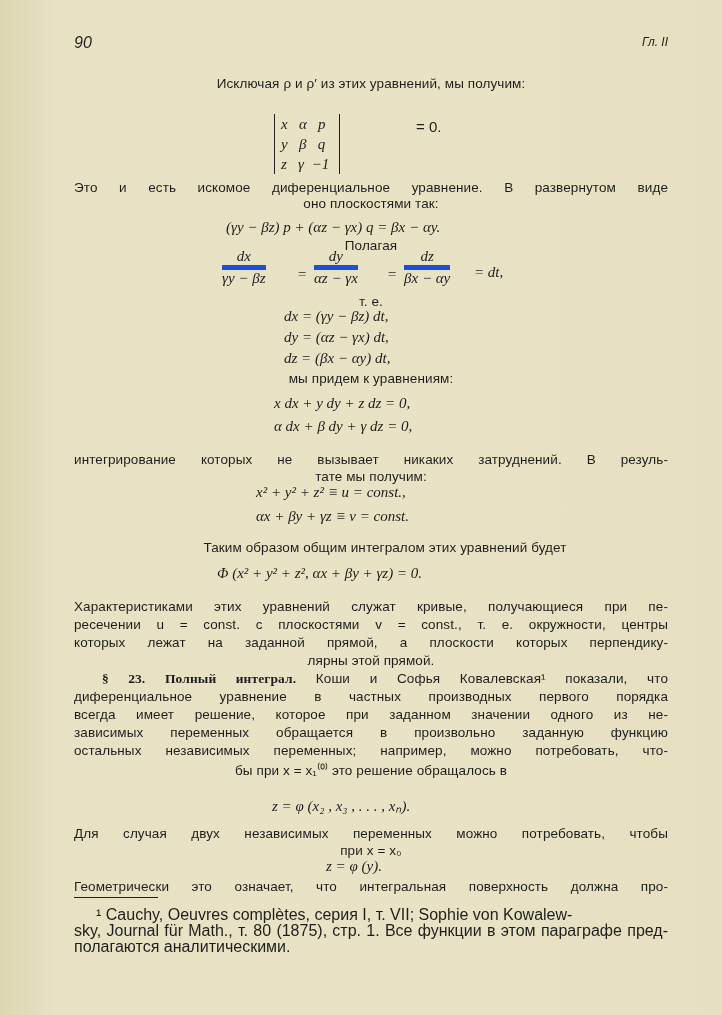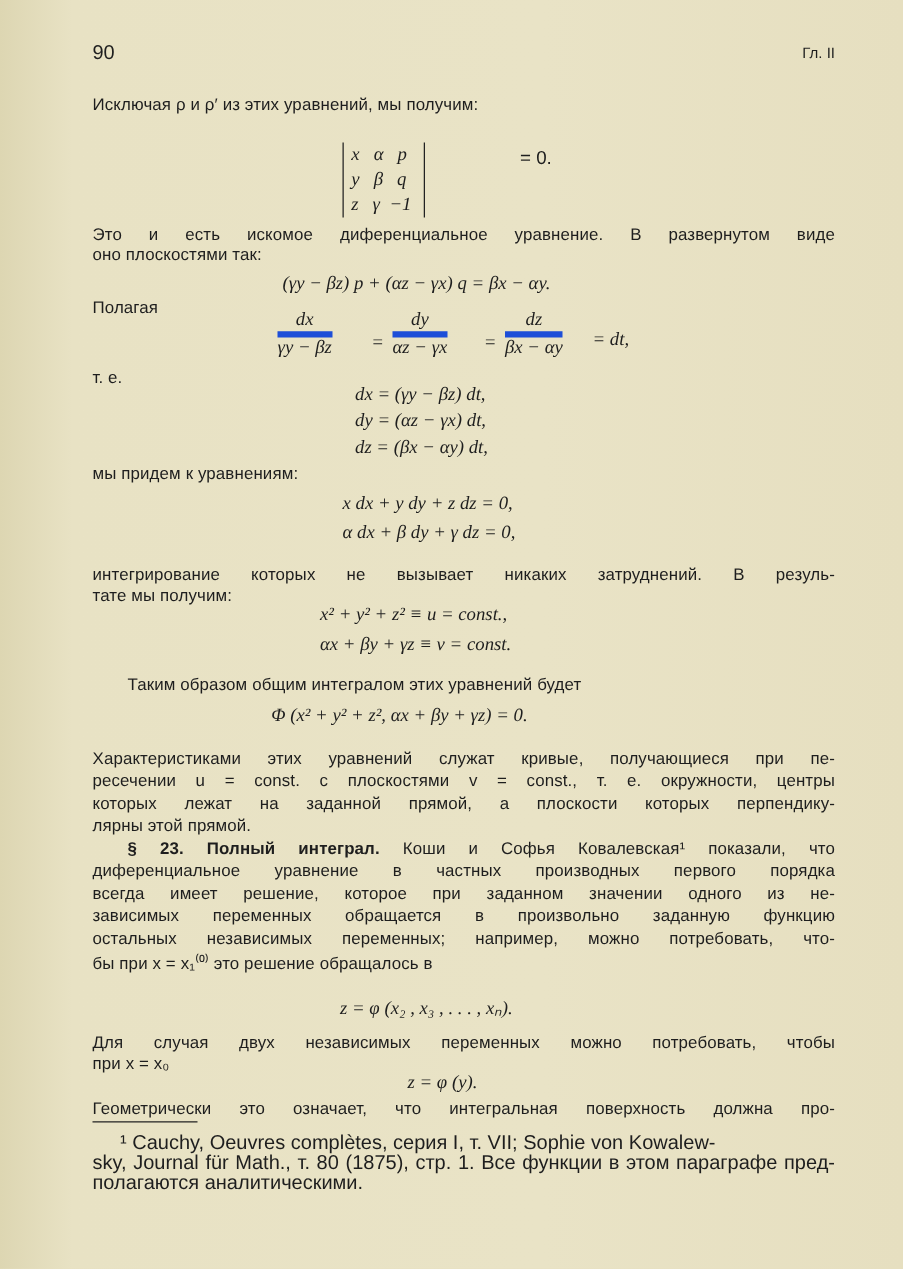--- a/index.html
+++ b/index.html
@@ -7,36 +7,36 @@
     width: 722px; height: 1015px; overflow: hidden;
     background: #e6dfbf;
     background-image: linear-gradient(90deg, #ddd6b2 0%, #e8e2c4 8%, #e9e3c6 60%, #e6dfc0 100%);
     font-family: "Liberation Serif", serif;
     color: #1e1e1e;
     position: relative;
   }
   .page { position: absolute; left: 74px; top: 0; width: 594px; }
   .header {
     position: absolute; top: 34px; left: 0; width: 594px; height: 24px;
-    font-family: "Liberation Sans", sans-serif; font-size: 15px;
+    font-family: "Liberation Sans", sans-serif; font-size: 15px; font-style: italic;
   }
   .header .num { position: absolute; left: 0; top: 0; font-size: 16px; }
   .header .title { position: absolute; left: 64px; top: 2px; font-size: 13px; letter-spacing: 0.4px; font-variant: small-caps; }
   .header .chap { position: absolute; right: 0; top: 1px; font-size: 12px; }
-  .ln { position: absolute; left: 0; width: 594px; font-family: "Liberation Sans", sans-serif; font-size: 13.5px; white-space: nowrap; letter-spacing: 0.1px; }
+  .ln { position: absolute; left: 0; width: 594px; font-family: "Liberation Sans", sans-serif; font-size: 13.5px; white-space: nowrap; letter-spacing: 0.1px; text-align: center; }
   .just { text-align: justify; text-align-last: justify; }
   .indent { padding-left: 28px; box-sizing: border-box; }
   .math { position: absolute; font-family: "Liberation Serif", serif; font-style: italic; font-size: 15px; white-space: nowrap; }
   .det { position: absolute; left: 200px; top: 114px; border-left: 1.5px solid #222; border-right: 1.5px solid #222; padding: 0 10px 0 6px; font-family: "Liberation Serif", serif; font-style: italic; font-size: 15px; line-height: 20px; }
   .det-eq { position: absolute; left: 342px; top: 118px; font-size: 15px; font-family: "Liberation Sans", sans-serif; }
   .frac { position: absolute; top: 248px; font-family: "Liberation Serif", serif; font-style: italic; font-size: 15px; text-align: center; }
   .frac .n { border-bottom: 5px solid #1d4ed8; padding: 0 2px; }
   .rule { position: absolute; left: 0; top: 897px; width: 84px; border-top: 1px solid #222; }
   .fn { position: absolute; left: 0; width: 594px; font-family: "Liberation Sans", sans-serif; font-size: 16px; white-space: nowrap; }
-  b { font-weight: bold; }
+  b { font-weight: bold; font-family: Liberation Serif, serif; }
 </style>
 </head>
 <body>
 
 <div class="page">
 
   <div class="header">
     <span class="num">90</span>
     <span class="chap">Гл. II</span>
   </div>

